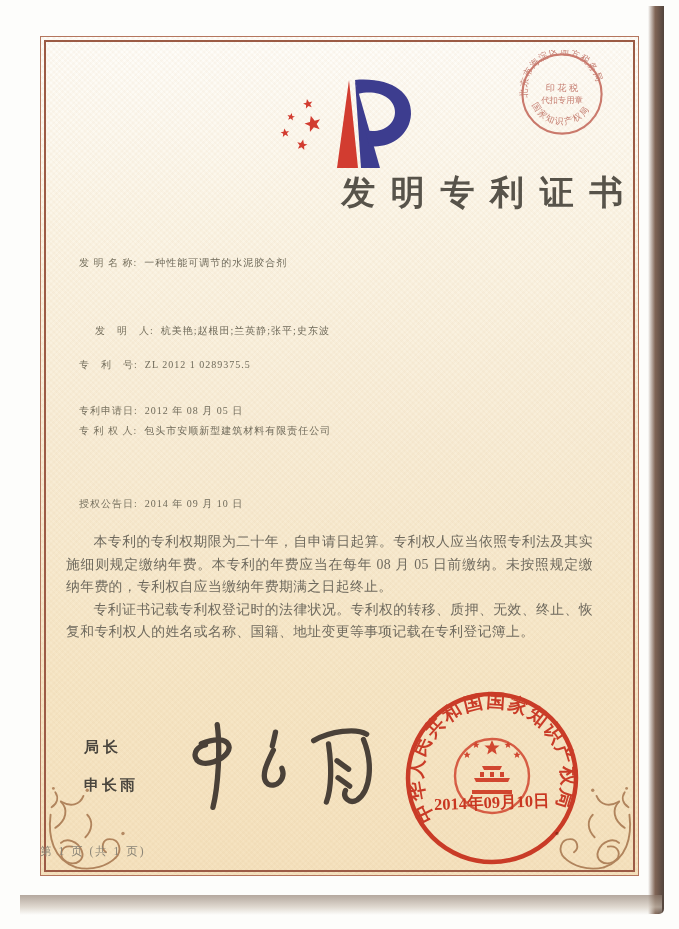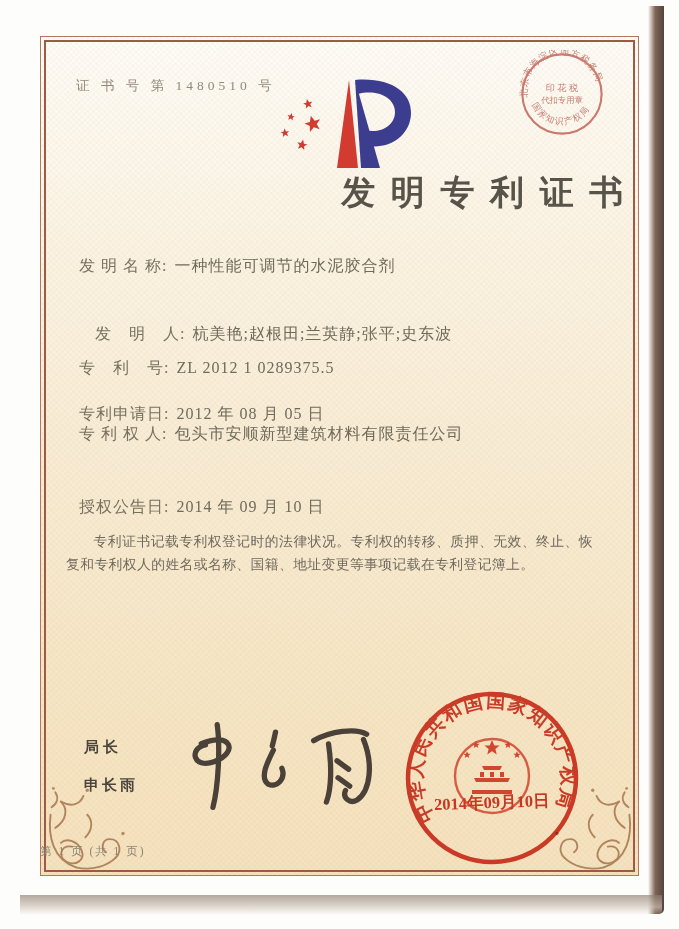--- a/index.html
+++ b/index.html
@@ -24,21 +24,21 @@
 
   .corner-ornament { position:absolute; width:94px; height:94px; }
   .corner-bl { left:44px;  top:779px; }
   .corner-br { left:542px; top:779px; transform:scaleX(-1); }
 
   
   .cert-number { position:absolute; left:76px; top:77px; font-size:13.5px; color:#93897a; letter-spacing:4px; }
   .title { position:absolute; left:40px; top:170px; width:599px; text-align:right;
     font-size:34px; font-weight:600; color:#57534a; letter-spacing:.46em; text-indent:.46em; }
 
-  .field { position:absolute; left:79px; font-size:16px; color:#77715f; letter-spacing:1px; white-space:nowrap; }
+  .field { position:absolute; left:79px; font-size:10px; color:#77715f; letter-spacing:1px; white-space:nowrap; }
   .field .value { margin-left:7px; color:#6f6a5a; }
   .f0 { top:256px; } .f1 { top:324px;margin-left:16px; } .f2 { top:358px; }
   .f3 { top:404px; } .f4 { top:424px; } .f5 { top:497px; }
 
   .body-text { position:absolute; left:66px; top:531px; width:527px;
     font-size:13.8px; line-height:22.5px; color:#6f6a5e; text-align:justify; letter-spacing:.4px; }
   .body-text p { text-indent:2em; }
 
   .issuer-role { position:absolute; left:84px; top:738px; font-size:15px; color:#4a463e; letter-spacing:4px; font-weight:600; }
   .issuer-name { position:absolute; left:84px; top:776px; font-size:15px; color:#4a463e; letter-spacing:3px; font-weight:600; }
@@ -92,21 +92,20 @@
       <path d="M8,30 C14,26 16,20 12,14"></path>
       <path d="M44,62 C52,54 52,44 46,38"></path>
     </g>
     <g fill="#a5744c" opacity=".8">
       <circle cx="46" cy="12" r="1.8"></circle>
         <circle cx="84" cy="58" r="1.8"></circle>
         <circle cx="10" cy="10" r="1.5"></circle>
     </g>
   </svg>
 
-  <div class="cert-number">证 书 号 第 1480510 号</div>
 
   <svg class="tax-stamp-svg" width="88" height="88" viewBox="0 0 100 100">
     <defs>
       <path id="taxArcTop" d="M 11,54 A 40,40 0 1 1 89,54"></path>
       <path id="taxArcBottom" d="M 16,62 A 37,37 0 0 0 84,62"></path>
     </defs>
     <circle cx="50" cy="50" r="45" fill="none" stroke="#c05a4e" stroke-width="2.4"></circle>
     <text fill="#b85c50" font-size="10.5" letter-spacing="1">
       <textPath href="#taxArcTop">北京市海淀区地方税务局</textPath>
     </text>
@@ -151,20 +150,21 @@
     <span class="label">专利申请日:</span><span class="value">2012 年 08 月 05 日</span>
   </div>
   <div class="field f4">
     <span class="label">专 利 权 人:</span><span class="value">包头市安顺新型建筑材料有限责任公司</span>
   </div>
   <div class="field f5">
     <span class="label">授权公告日:</span><span class="value">2014 年 09 月 10 日</span>
   </div>
 
   <div class="body-text">
+    <p>本专利的专利权期限为二十年，自申请日起算。专利权人应当依照专利法及其实施细则规定缴纳年费。本专利的年费应当在每年 08 月 05 日前缴纳。未按照规定缴纳年费的，专利权自应当缴纳年费期满之日起终止。</p>
     <p>专利证书记载专利权登记时的法律状况。专利权的转移、质押、无效、终止、恢复和专利权人的姓名或名称、国籍、地址变更等事项记载在专利登记簿上。</p>
   </div>
 
   <div class="issuer-role">局长</div>
   <div class="issuer-name">申长雨</div>
 
   <svg class="sig-svg" width="215" height="106" viewBox="0 0 200 100">
     <g fill="none" stroke="#38302a" stroke-width="5" stroke-linecap="round" opacity=".9">
       <path d="M30,30 C58,18 66,38 42,47 C22,54 18,34 34,31"></path>
       <path d="M45,12 C48,34 46,70 41,90"></path>

